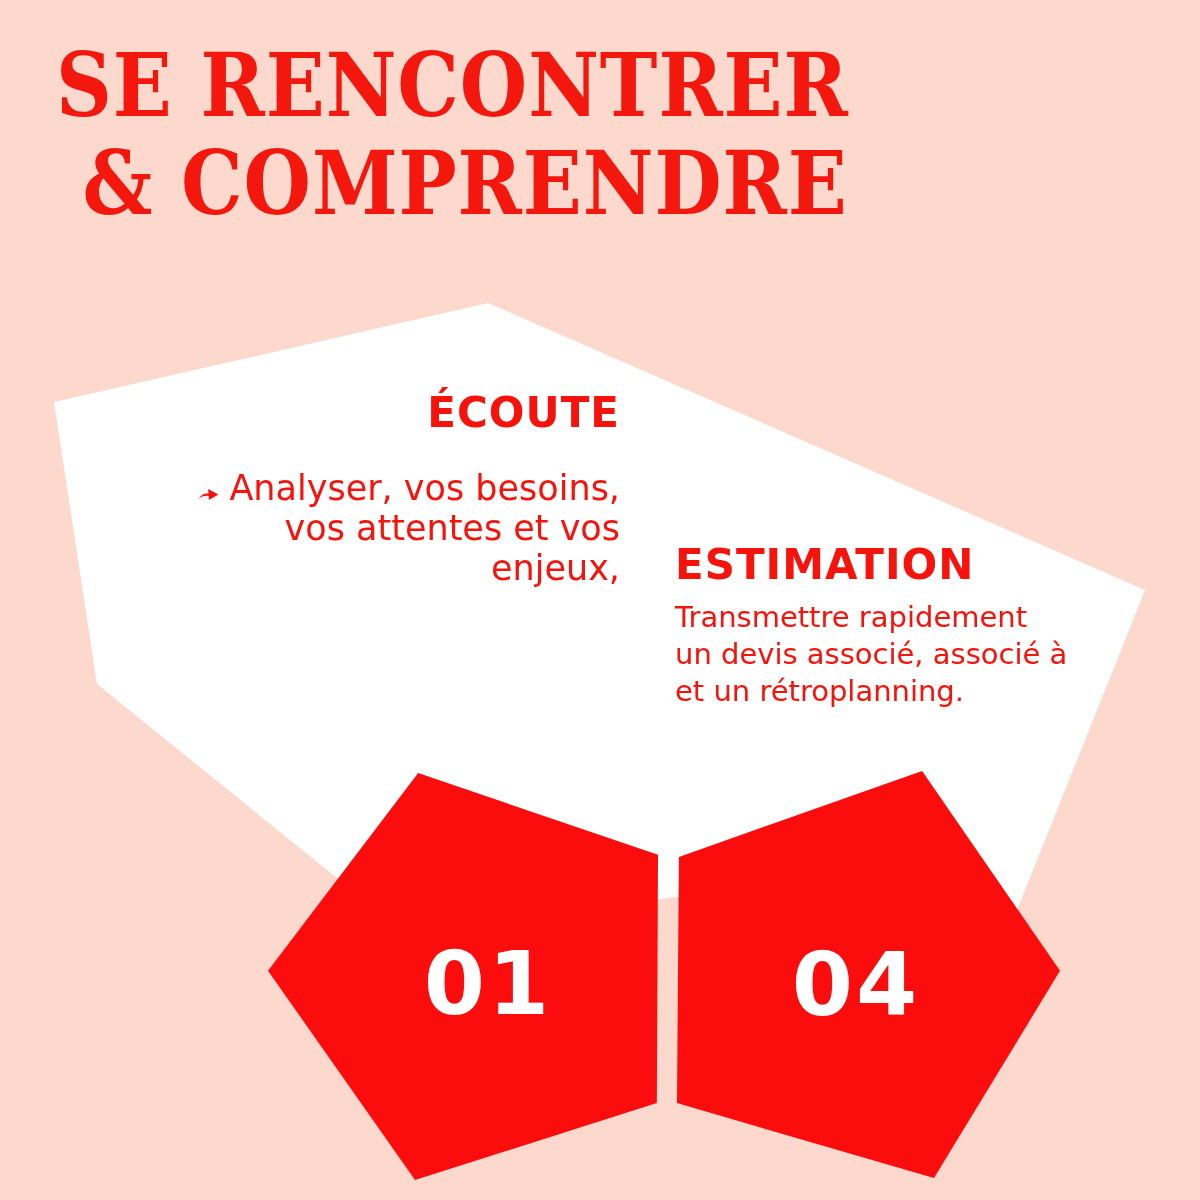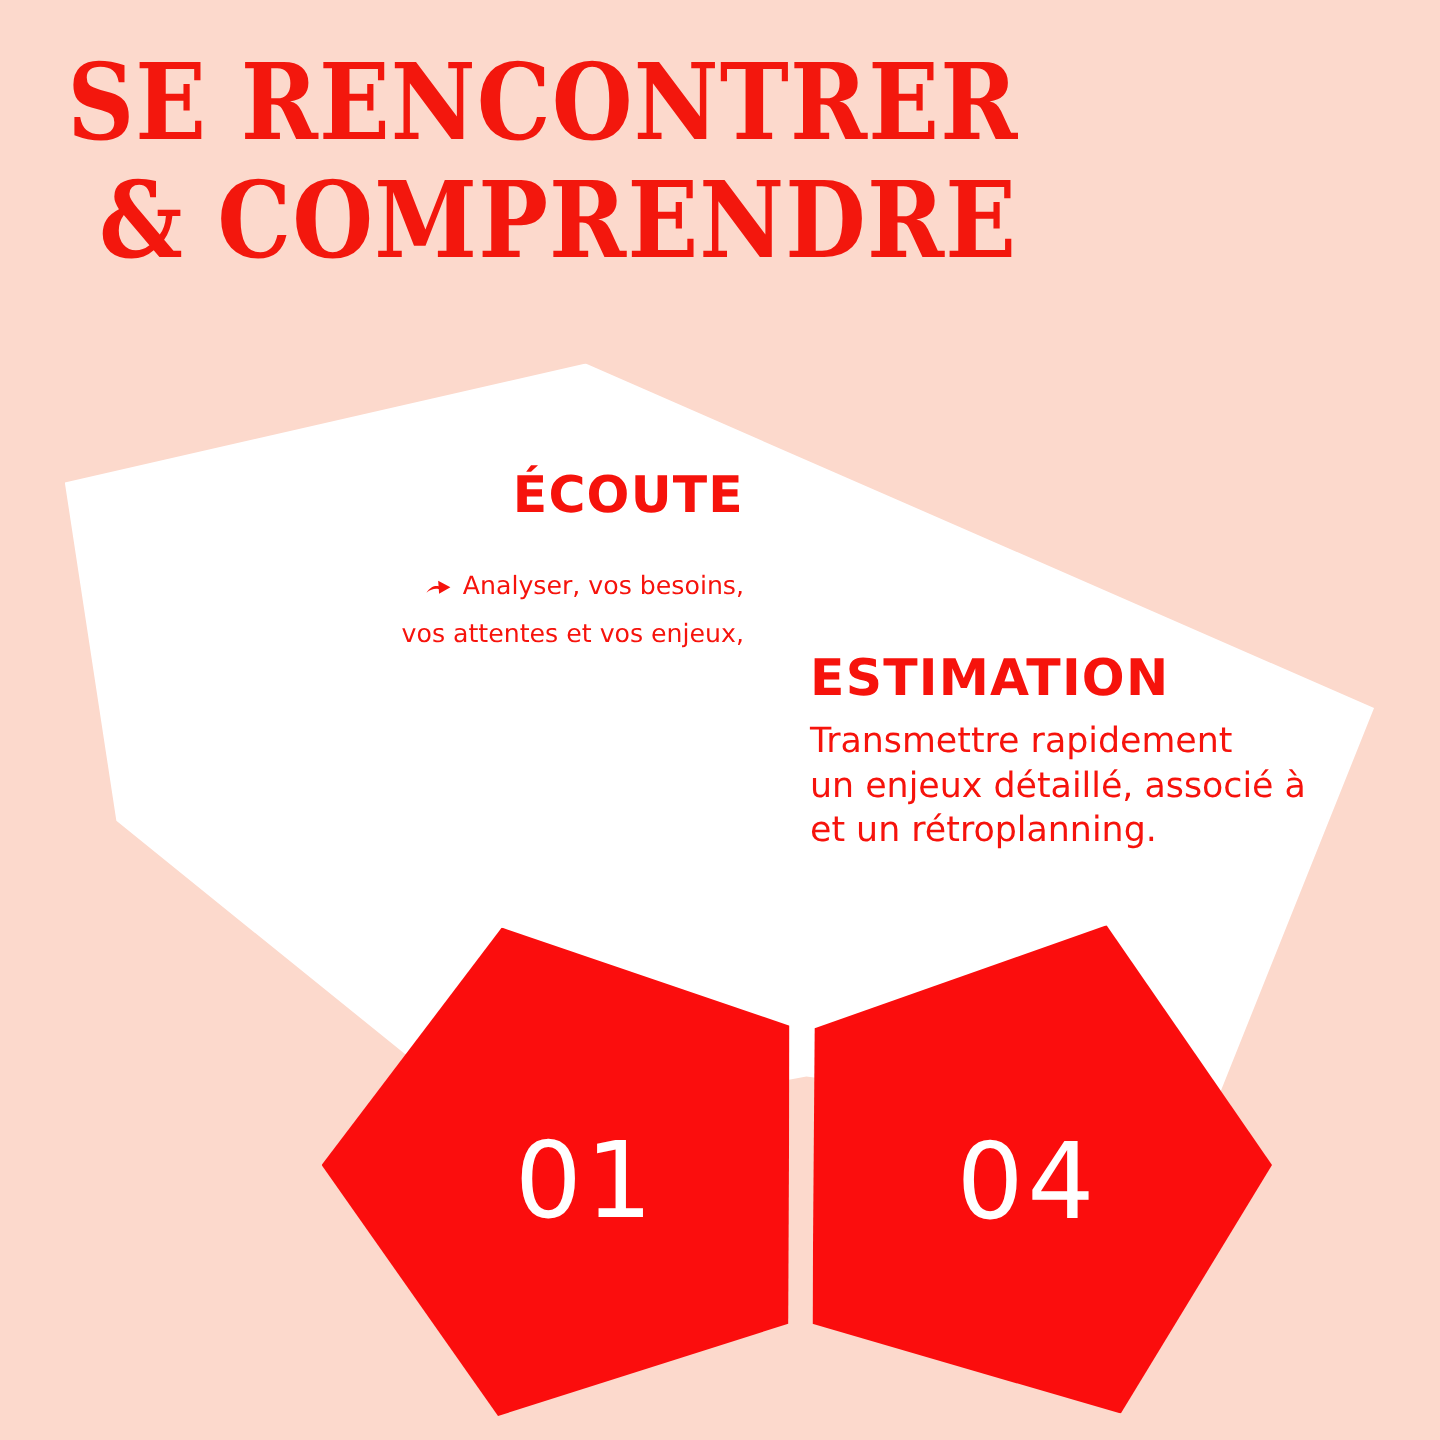--- a/index.html
+++ b/index.html
@@ -42,21 +42,21 @@
     margin:0 0 30px 0;
     font-size:42px;line-height:1.2;letter-spacing:1px;
     font-weight:800;
     color:var(--red-text);
   }
   .sec-ecoute{left:150px;top:388px;width:470px;text-align:right;}
   .sec-estimation{left:675px;top:540px;width:440px;}
   .sec-estimation h2{margin-bottom:9px;}
   .bullet{
     margin:0 0 26px 0;
-    font-size:21px;line-height:40px;
+    font-size:35px;line-height:40px;
     white-space:pre-line;
   }
   .est-body{
     margin:0;
     font-size:29px;line-height:37px;
     white-space:pre-line;
   }
   .arrow{
     display:inline-block;
     width:23px;height:15px;
@@ -72,21 +72,21 @@
   }
   .pentagon.p2{
     left:677px;top:771px;width:383px;height:407px;
     clip-path:polygon(64% 0%, 100% 49.1%, 67.1% 100%, 0% 81.6%, 0.5% 21.1%);
   }
   .step-number{
     position:absolute;
     transform:translate(-50%,-52%);
     color:var(--step-num);
     font-family:"DejaVu Sans","Liberation Sans",sans-serif;
-    font-weight:400;
+    font-weight:700;
     font-size:88px;letter-spacing:3px;
     line-height:1;
   }
   .step-number.n1{left:488px;top:986px;}
   .step-number.n2{left:856px;top:987px;}
 </style>
 </head>
 <body>
 
 <div class="poster">
@@ -102,21 +102,21 @@
     <h2>ÉCOUTE</h2>
     <p class="bullet"><svg class="arrow" viewBox="0 0 24 16" aria-hidden="true">
           <path d="M1.2 13.8 C4.8 8.6 8.4 7.4 12 8.1 L11.6 3.2 L22.5 9 L12.4 14.8 L12.2 10.6 C8.6 9.9 5.2 10.7 1.2 13.8 Z"></path>
         </svg><span>Analyser, vos besoins,
 vos attentes et vos enjeux,</span></p>
   </section>
 
   <section class="section sec-estimation">
     <h2>ESTIMATION</h2>
     <p class="est-body">Transmettre rapidement
-un enjeux détaillé, associé à
+un devis associé, associé à
 et un rétroplanning.</p>
   </section>
 
   <div class="pentagon p1"></div>
   <div class="pentagon p2"></div>
 
   <div class="step-number n1">01</div>
   <div class="step-number n2">04</div>
 
 </div>

